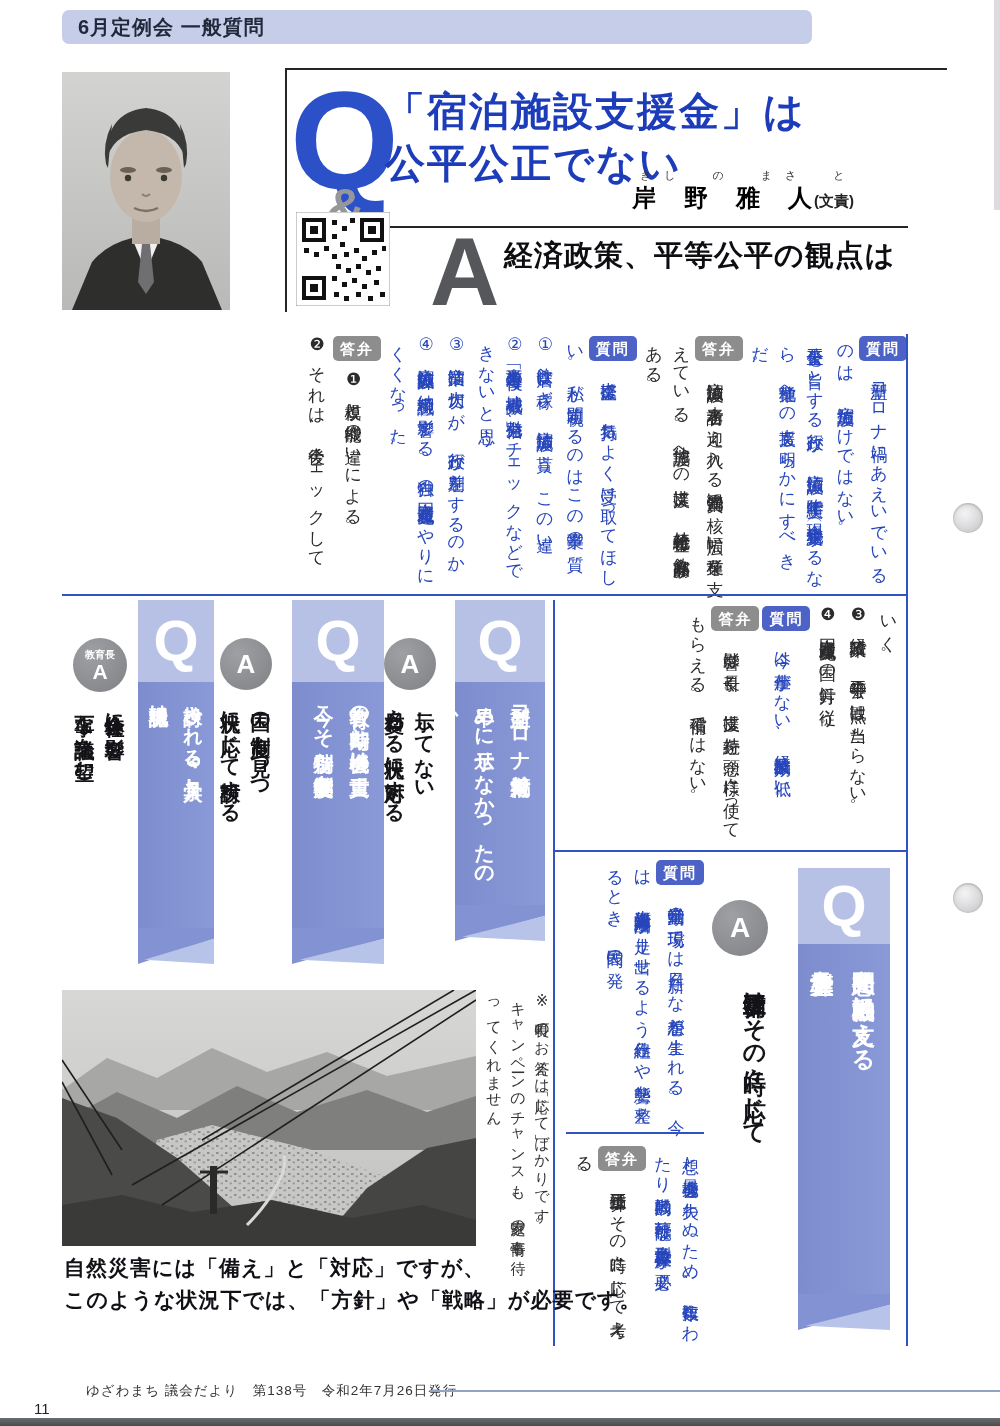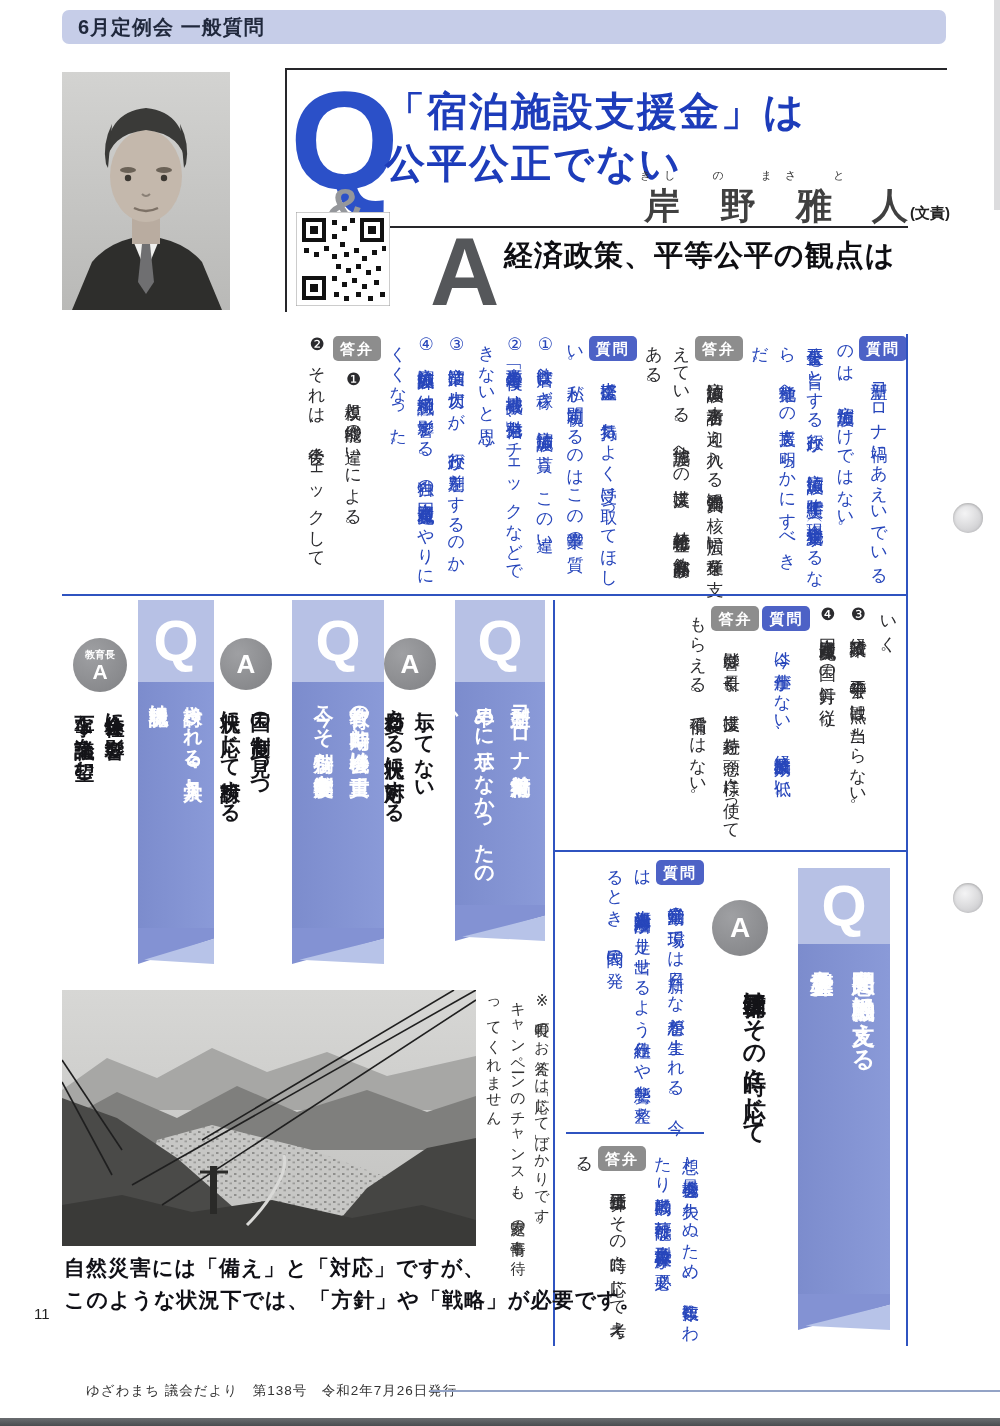--- a/index.html
+++ b/index.html
@@ -1,29 +1,29 @@
 <!DOCTYPE html>
 <html lang="ja"><head>
 <meta charset="utf-8">
 <style>
   html,body{margin:0;padding:0;}
   body{font-family:"Liberation Sans","DejaVu Sans",sans-serif;background:#ffffff;}
   .page{position:relative;width:1000px;height:1426px;background:#ffffff;overflow:hidden;}
   .abs{position:absolute;}
   
-  .header-bar{left:62px;top:10px;width:884px;height:34px;background:#c6cde8;border-radius:7px;
+  .header-bar{left:62px;top:10px;width:750px;height:34px;background:#c6cde8;border-radius:7px;
     color:#20283c;font-size:20px;font-weight:600;line-height:34px;padding-left:16px;box-sizing:border-box;letter-spacing:1px;}
   
   .rule{background:#2f53c0;}
   .dark-rule{background:#26262a;}
   .q-lead{font-size:140px;line-height:150px;font-weight:800;color:#2b50c8;}
   .lead-qline{font-size:40px;font-weight:800;color:#1d3cba;letter-spacing:2px;}
   .amp{font-size:54px;font-weight:700;color:#95979b;line-height:1;}
   .furigana{font-size:11px;color:#333;letter-spacing:13px;}
-  .author{font-size:36px;font-weight:800;color:#404040;letter-spacing:2px;margin-left:12px;}
+  .author{font-size:24px;font-weight:800;color:#000000;letter-spacing:2px;}
   .author-note{font-size:15px;font-weight:600;color:#222;letter-spacing:0;}
   .a-lead{font-size:96px;line-height:96px;font-weight:800;color:#55575a;}
   .lead-aline{font-size:29px;font-weight:800;color:#0e0e12;letter-spacing:1px;}
   .v-article{writing-mode:vertical-rl;text-orientation:mixed;font-size:17px;line-height:1.62;letter-spacing:1px;}
   .v-article p{margin:0;margin-block-end:3px;}
   .qtext{color:#2746bb;}
   .atext{color:#2b2b2e;}
   .badge{display:inline-block;writing-mode:horizontal-tb;font-size:15px;font-weight:700;color:#fff;
     line-height:1;padding:5px 7px;border-radius:5px;margin:2px 0 8px 0;vertical-align:middle;letter-spacing:2px;}
   .badge-q{background:#4d62c6;}
@@ -316,18 +316,18 @@
 
   <div class="abs photo-note" style="left:480px;top:992px;width:74px;height:258px;">※町長のお答えは「応じて」ばかりです。キャンペーンのチャンスも、家庭の事情も待ってくれません。</div>
 
   <div class="abs cap-bold" style="left:64px;top:1254px;">自然災害には「備え」と「対応」ですが、</div>
   <div class="abs cap-bold" style="left:64px;top:1286px;">このような状況下では、「方針」や「戦略」が必要です。</div>
 
   <div class="abs hole" style="left:953px;top:503px;width:30px;height:30px;"></div>
   <div class="abs hole" style="left:953px;top:883px;width:30px;height:30px;"></div>
   <div class="abs edge-right" style="left:994px;top:0;width:6px;height:210px;"></div>
 
-  <div class="abs footer-num" style="left:34px;top:1305px;">11</div>
+  <div class="abs footer-num" style="left:34px;top:1400px;">11</div>
   <div class="abs footer-pub" style="left:86px;top:1382px;">ゆざわまち 議会だより　第138号　令和2年7月26日発行</div>
   <div class="abs" style="left:430px;top:1390px;width:570px;height:1.5px;background:#93a3c6;"></div>
   <div class="abs bottom-strip" style="left:0;top:1418px;width:1000px;height:8px;"></div>
 
 </div>
 
 </body></html>

